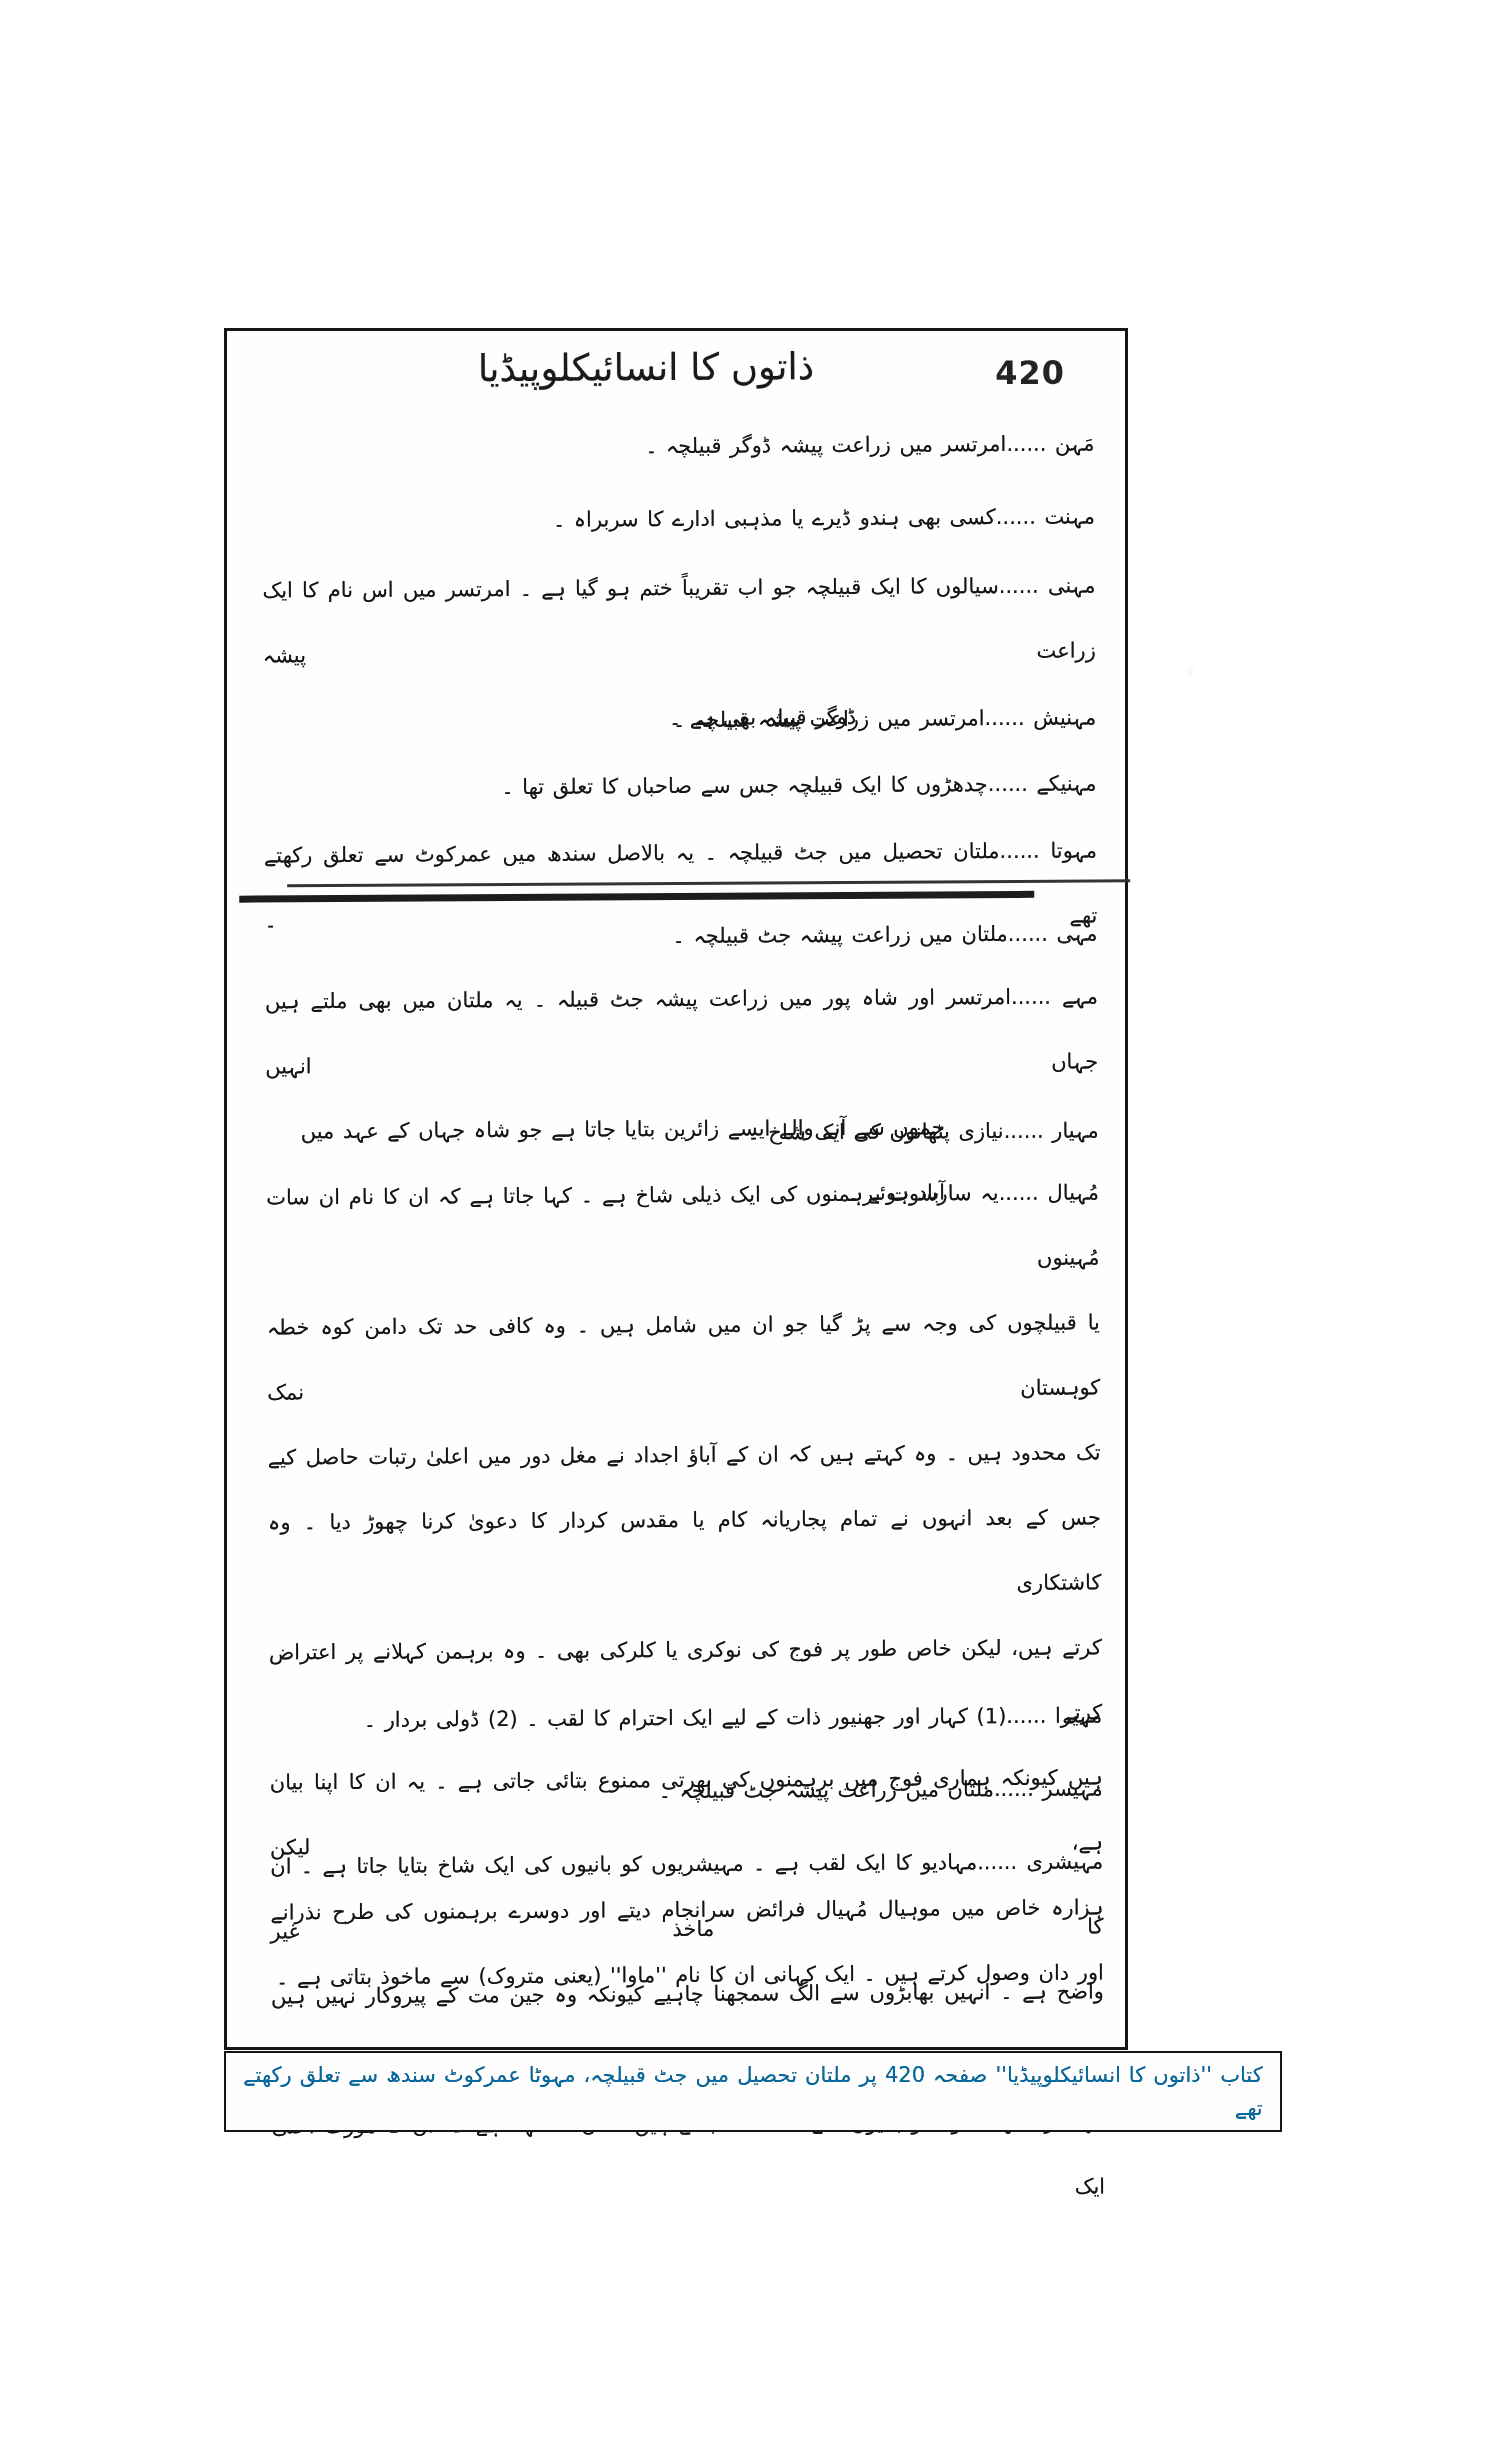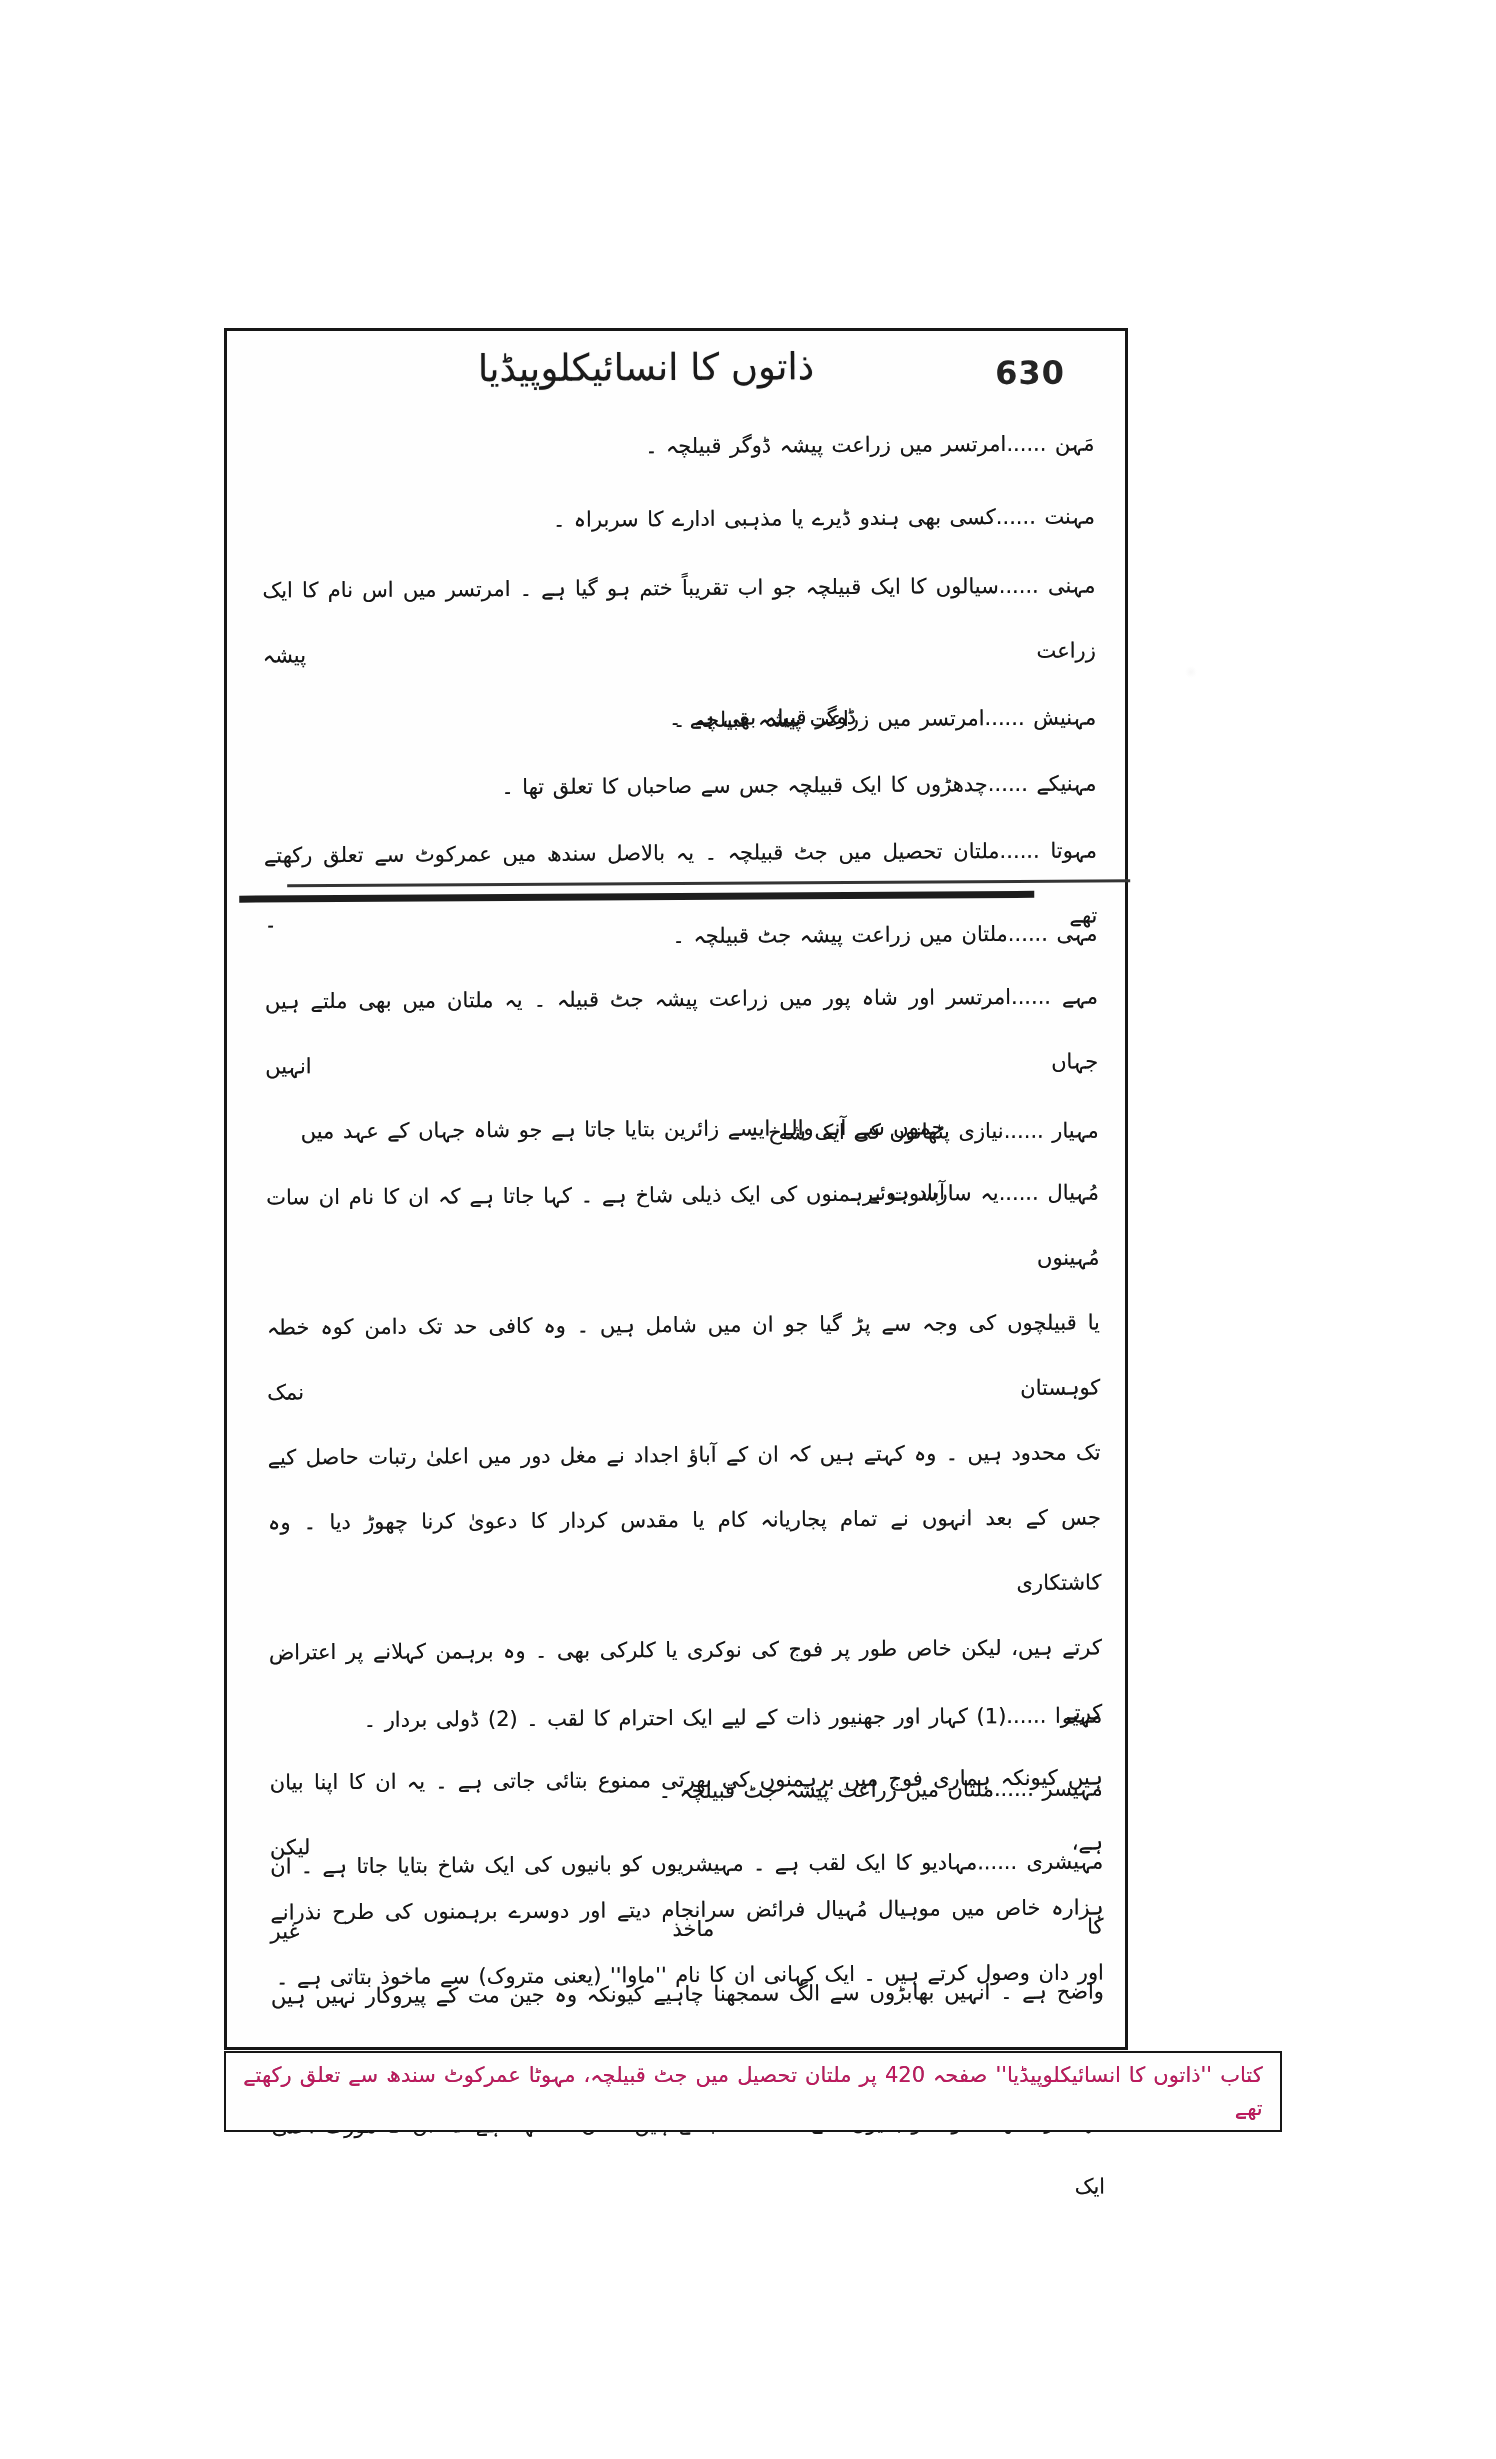--- a/index.html
+++ b/index.html
@@ -59,39 +59,39 @@
   .rule.thin{top:551px;left:61px;right:-5.8px;height:2.9px;background:#343434;}
   .rule.thick{top:562px;left:12.5px;width:795px;height:6.7px;}
   .caption-box{
     position:absolute;left:224px;top:2051px;width:1058px;height:81px;
     border:2.9px solid #161616;box-sizing:border-box;background:#fefefe;
     display:flex;align-items:center;
   }
   .caption-text{
     width:100%;padding:0 17.3px;box-sizing:border-box;
     direction:rtl;text-align:justify;text-align-last:justify;
-    font-size:21px;line-height:33px;color:#be185d;
+    font-size:21px;line-height:33px;color:#0369a1;
     text-shadow:0 0 0.6px rgba(10,10,10,.55);
   }
   
   #e0{top:83px;}  #e1{top:156px;} #e2{top:225px;} #e3{top:357px;}
   #e4{top:423px;} #e5{top:490px;} #e6{top:573px;} #e7{top:636px;}
   #e8{top:770px;} #e9{top:832px;} #e10{top:1355px;} #e11{top:1428px;}
   #e12{top:1501px;}
 </style>
 </head>
 <body>
 
 <div class="page">
 
   <div class="frame">
     <div class="frame-inner">
 
       <div class="page-title">ذاتوں کا انسائیکلوپیڈیا</div>
-      <div class="page-number">630</div>
+      <div class="page-number">420</div>
 
       <div class="entry" id="e0">
         <div class="line end">مَہن ......امرتسر میں زراعت پیشہ ڈوگر قبیلچہ ۔</div>
       </div>
 
       <div class="entry" id="e1">
         <div class="line end">مہنت ......کسی بھی ہندو ڈیرے یا مذہبی ادارے کا سربراہ ۔</div>
       </div>
 
       <div class="entry" id="e2">

